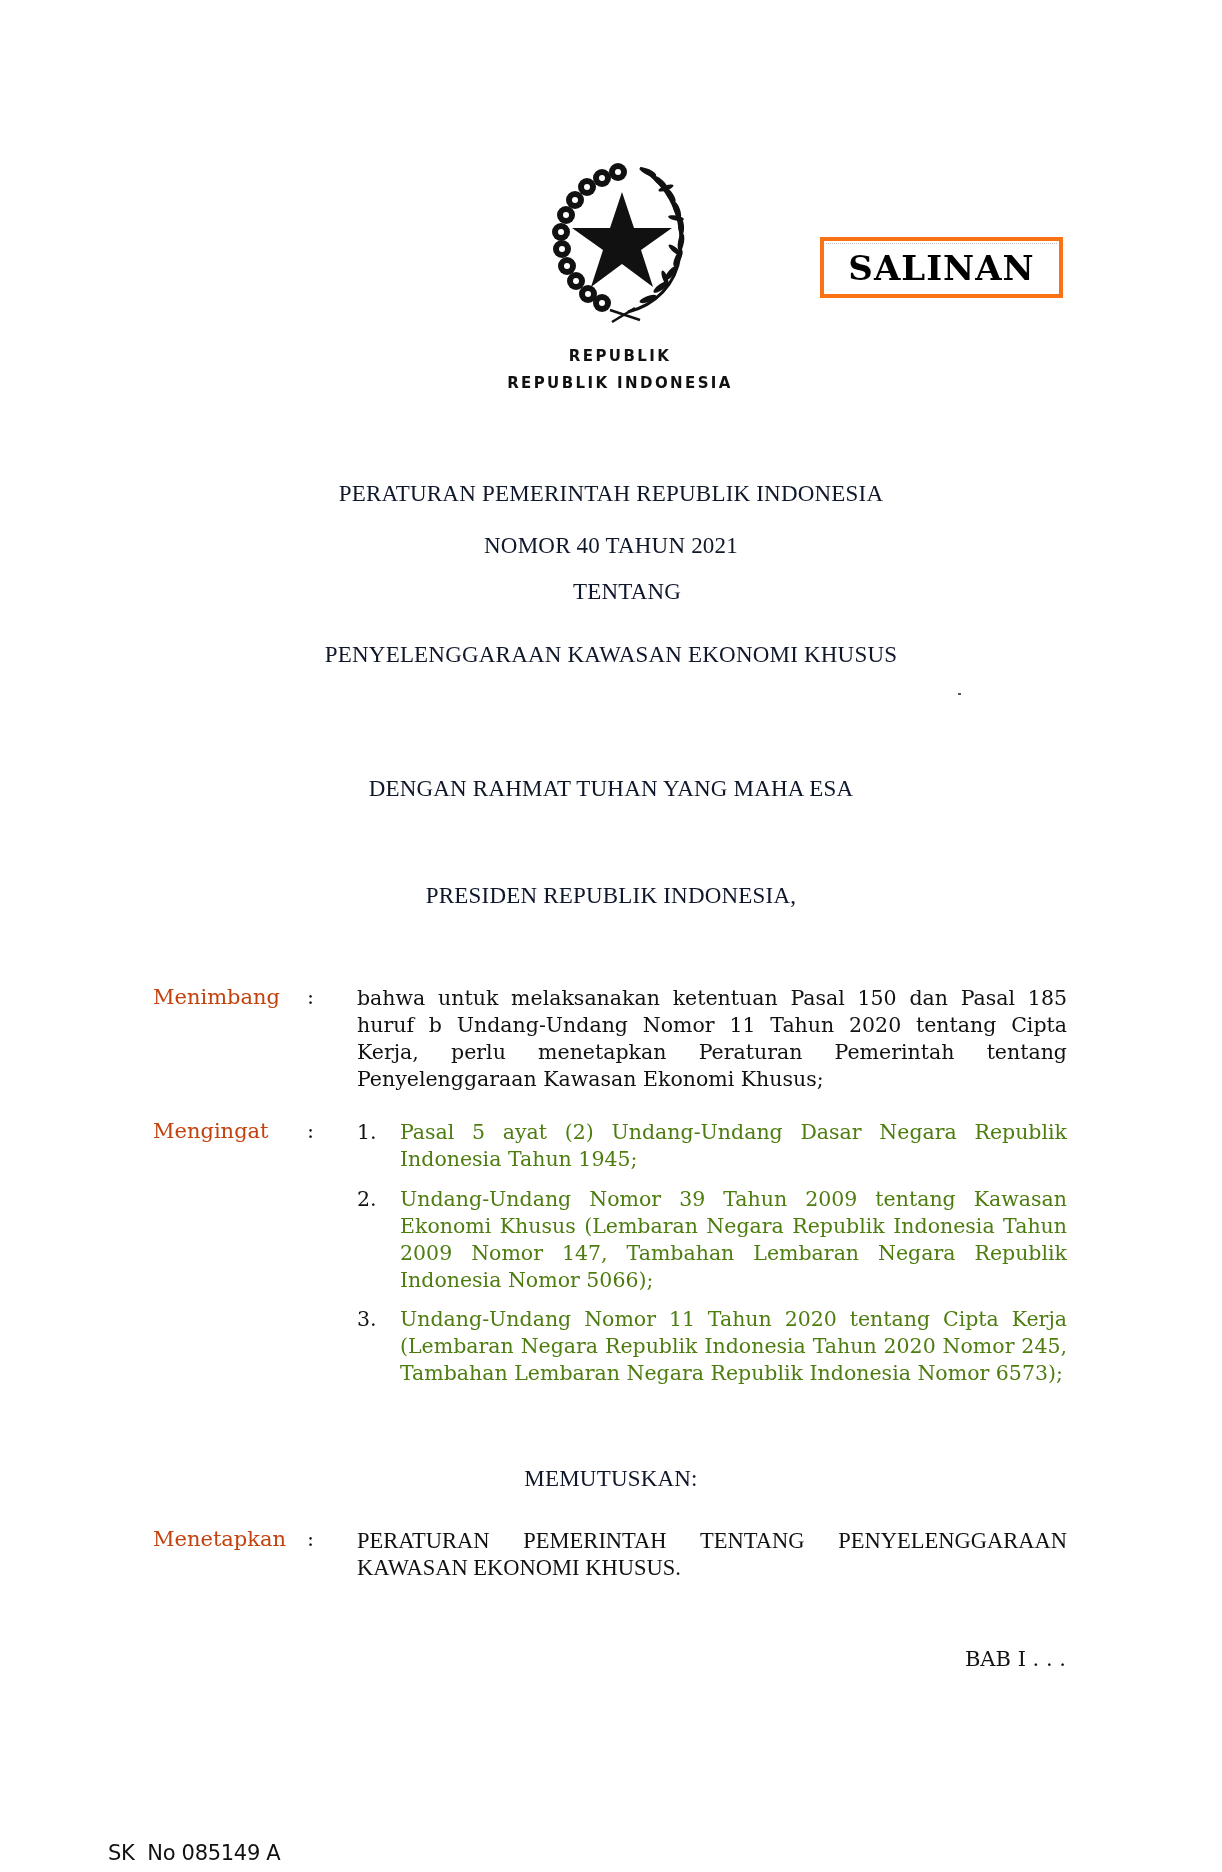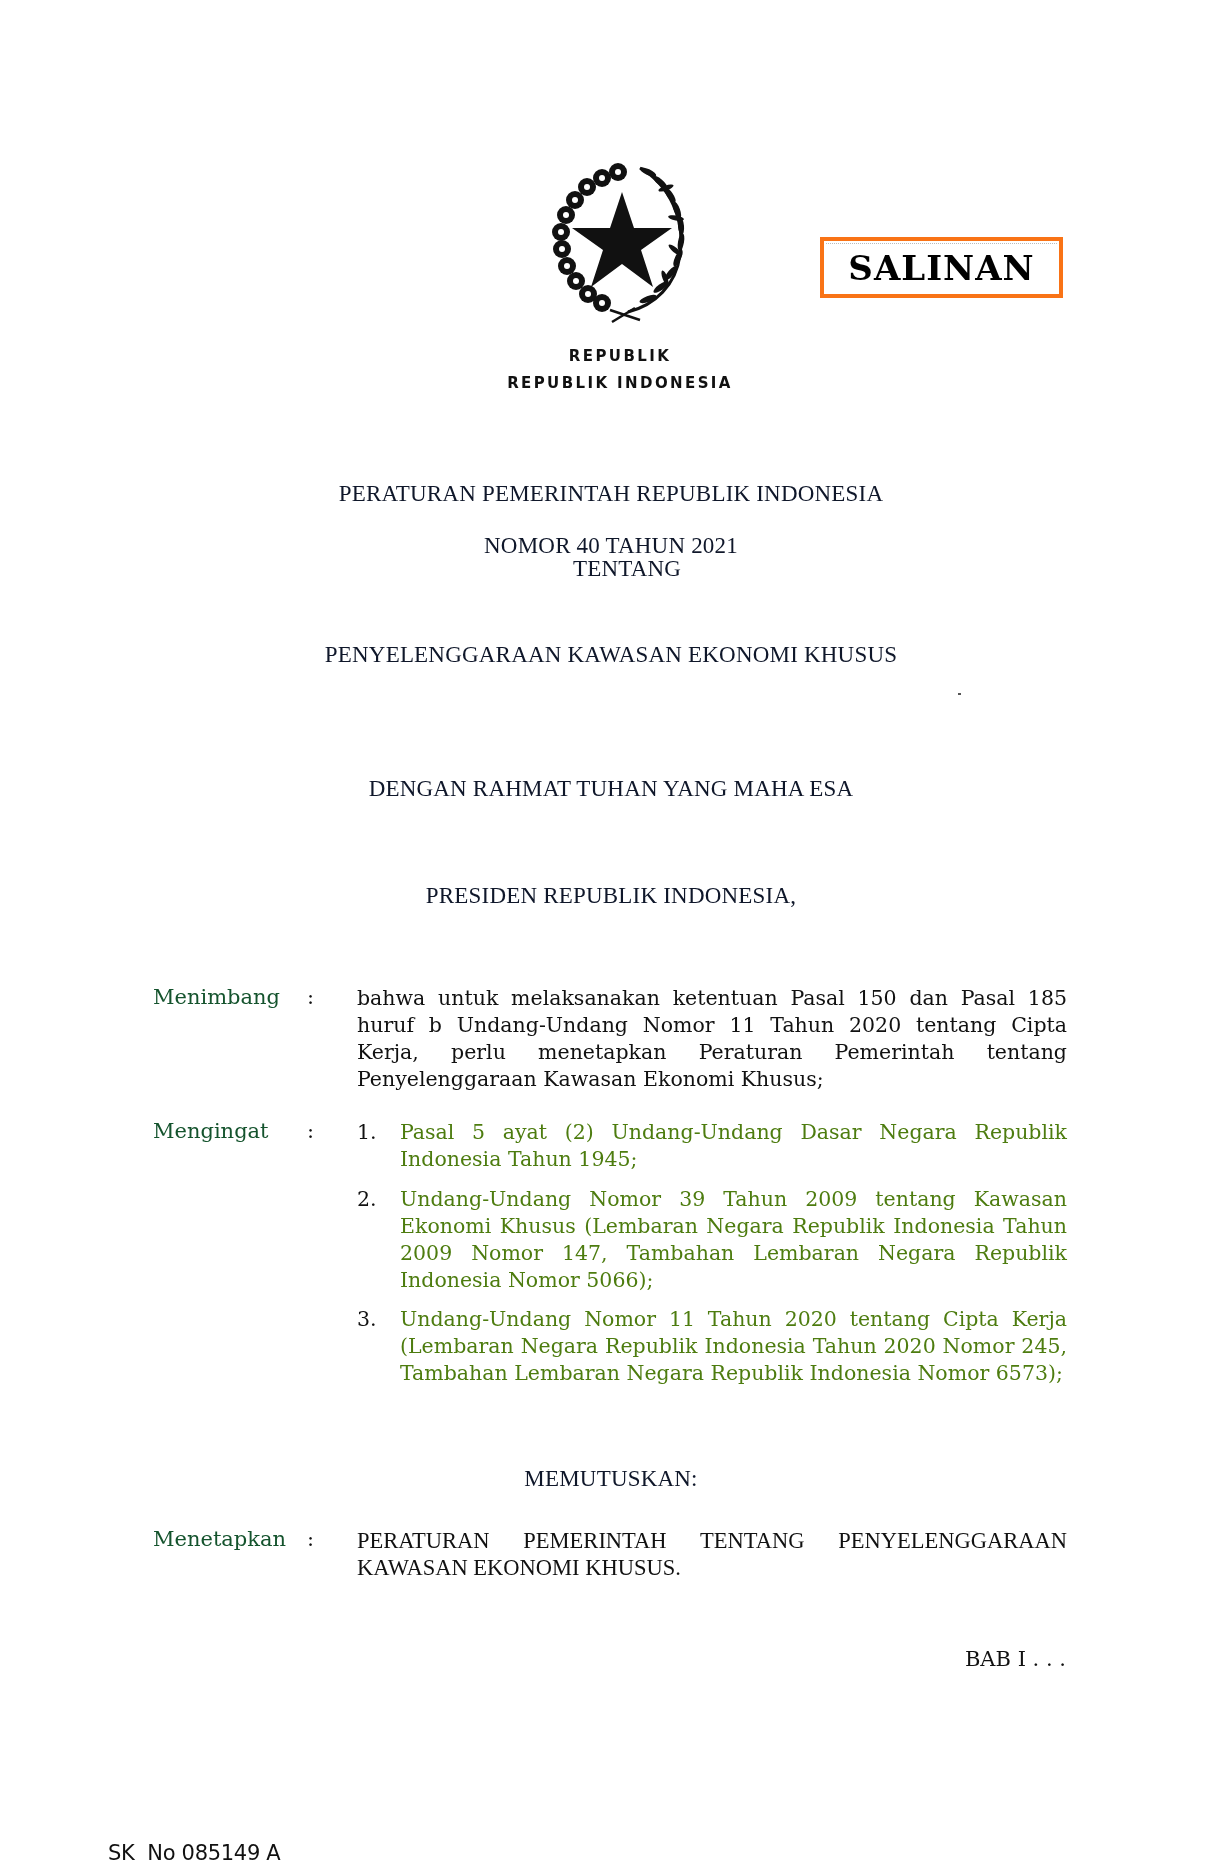--- a/index.html
+++ b/index.html
@@ -30,31 +30,31 @@
       content: ""; position: absolute; left: 2px; right: 2px; top: 2px; border-top: 1px dotted #bbb;
     }
 
     .center-line {
       left: 0; width: 1222px; text-align: center;
       font-family: "Liberation Serif", "DejaVu Serif", serif;
       font-size: 23px; letter-spacing: 0.2px; color: #0f172a;
     }
     .t1 { top: 481px; }
     .t2 { top: 533px; }
-    .t3 { top: 556px; padding-left: 32px; }
+    .t3 { top: 579px; padding-left: 32px; }
     .t4 { top: 642px; }
     .t5 { top: 776px; }
     .t6 { top: 883px; }
     .t7 { top: 1466px; }
 
     .speck { left: 958px; top: 693px; width: 3px; height: 2px; background: #555; }
 
     .label {
       left: 153px; font-family: "DejaVu Serif", "Liberation Serif", serif;
-      font-size: 21px; color: #14532d;
+      font-size: 21px; color: #c2410c;
     }
     .colon { left: 307px; font-size: 21px; font-family: "DejaVu Serif", serif; }
 
     .para {
       left: 357px; width: 710px; font-family: "DejaVu Serif", "Liberation Serif", serif;
       font-size: 20.5px; line-height: 27px; text-align: justify; text-align-last: left; color: #111;
     }
     .para.caps { font-family: "Liberation Serif", "DejaVu Serif", serif; font-size: 22.5px; }
 
     .num { left: 357px; font-family: "DejaVu Serif", serif; font-size: 20.5px; line-height: 27px; }

